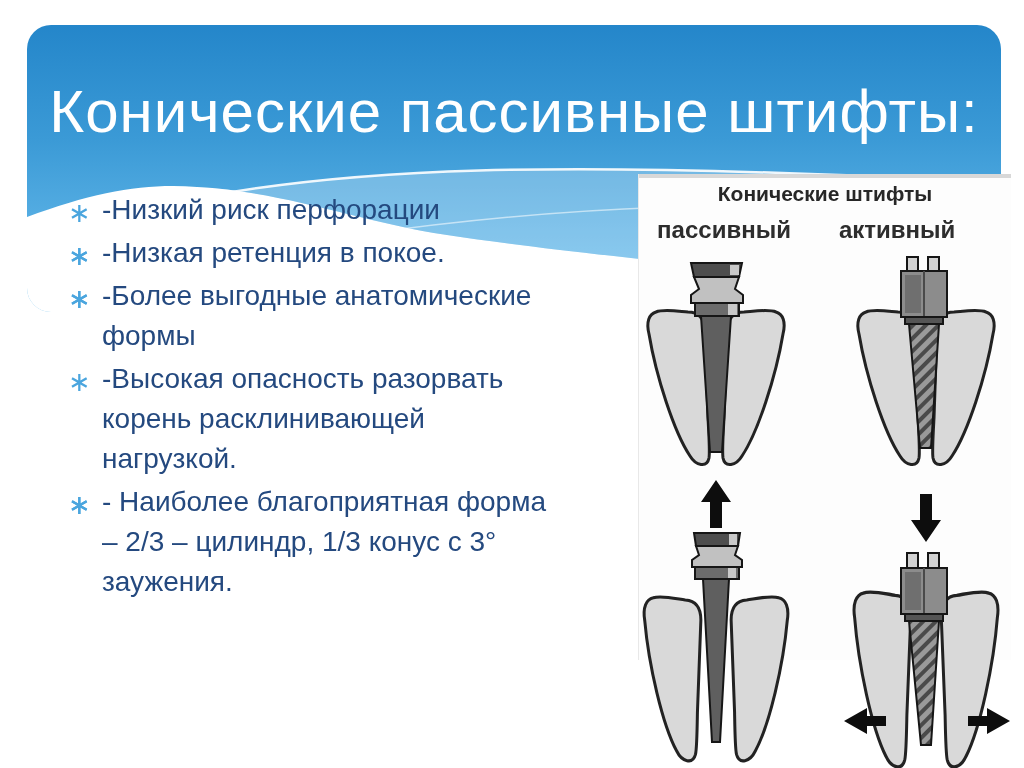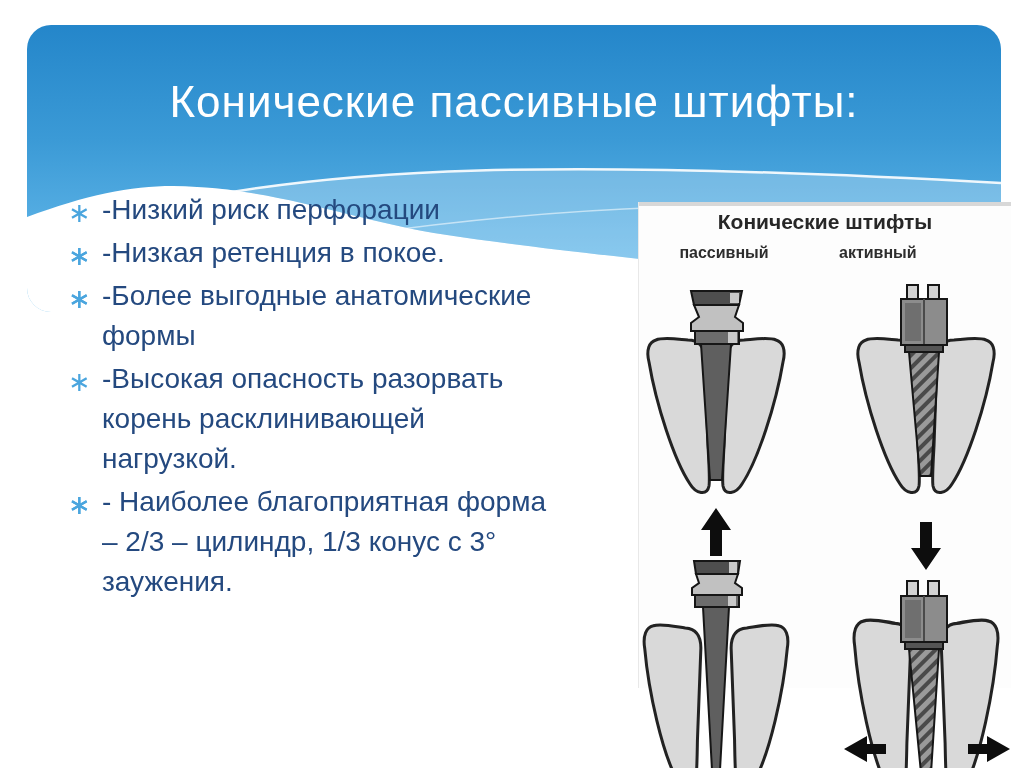--- a/index.html
+++ b/index.html
@@ -9,46 +9,46 @@
   }
   
   .header{
     position:absolute;left:27px;top:25px;width:974px;height:287px;
     border-radius:24px;
     background:linear-gradient(180deg,#2486ca 0%,#3b9ad6 40%,#5eb4e7 78%,#79c4ee 100%);
     overflow:hidden;
   }
   .header-title{
     position:relative;z-index:2;margin:0;padding-top:52px;text-align:center;
-    color:#ffffff;font-size:44px;font-weight:400;letter-spacing:1px;
+    color:#ffffff;font-size:60px;font-weight:400;letter-spacing:1px;
     font-family:"Liberation Sans",sans-serif;
   }
   .wave-svg{position:absolute;left:0;bottom:0;width:974px;height:165px;z-index:1;}
   
   .content{position:absolute;left:66px;top:190px;width:500px;z-index:3;}
   .bullets{list-style:none;margin:0;padding:0;width:490px;}
   .bullet-item{
     position:relative;padding-left:36px;margin:0 0 3px 0;
     color:#24497f;font-size:28px;line-height:40px;
   }
   .bullet-marker{
     position:absolute;left:2px;top:3px;color:#4aa5de;font-size:27px;line-height:40px;
   }
   
   .figure{
     position:absolute;left:638px;top:174px;width:372px;height:486px;
-    background:#fdfdfd;border-left:1px solid #e8e8e8;z-index:4;margin-top:28px;
+    background:#fdfdfd;border-left:1px solid #e8e8e8;z-index:4;
   }
   .figure-topedge{position:absolute;left:0;top:0;width:100%;height:4px;background:#d8d8d8;}
   .figure-title{
     position:absolute;left:0;top:8px;width:100%;text-align:center;
     color:#272727;font-weight:700;font-size:21px;margin:0;
   }
   .figure-labels{position:absolute;left:0;top:42px;width:100%;height:24px;}
-  .figure-label{position:absolute;color:#2d2d2d;font-weight:700;font-size:16px;}
+  .figure-label{position:absolute;color:#2d2d2d;font-weight:700;font-size:24px;}
   .label-passive{left:0;width:170px;text-align:center;}
   .label-active{left:200px;width:170px;}
   .diagram{position:absolute;left:0;top:66px;}
   .tooth{fill:#d9d9d9;stroke:#222222;stroke-width:3px;}
   .outline{stroke:#161616;stroke-width:2px;}
   .arrow{fill:#0d0d0d;stroke:none;}
 </style>
 </head>
 <body>
 

